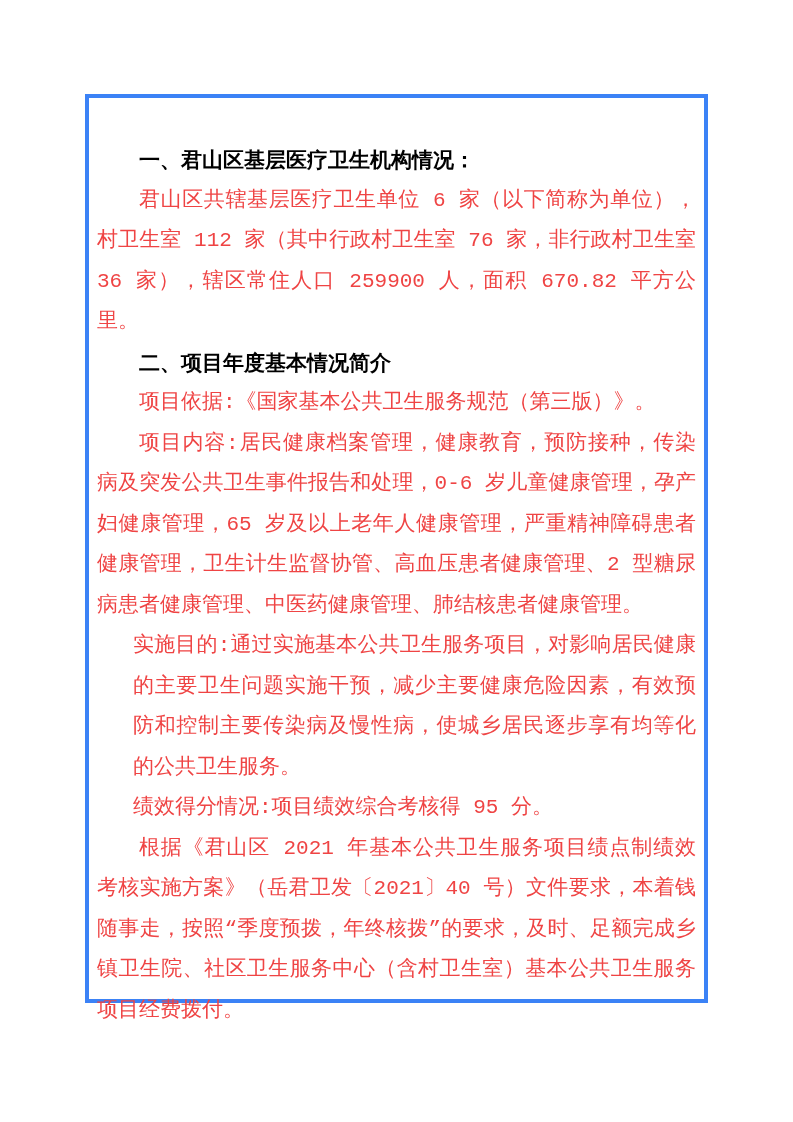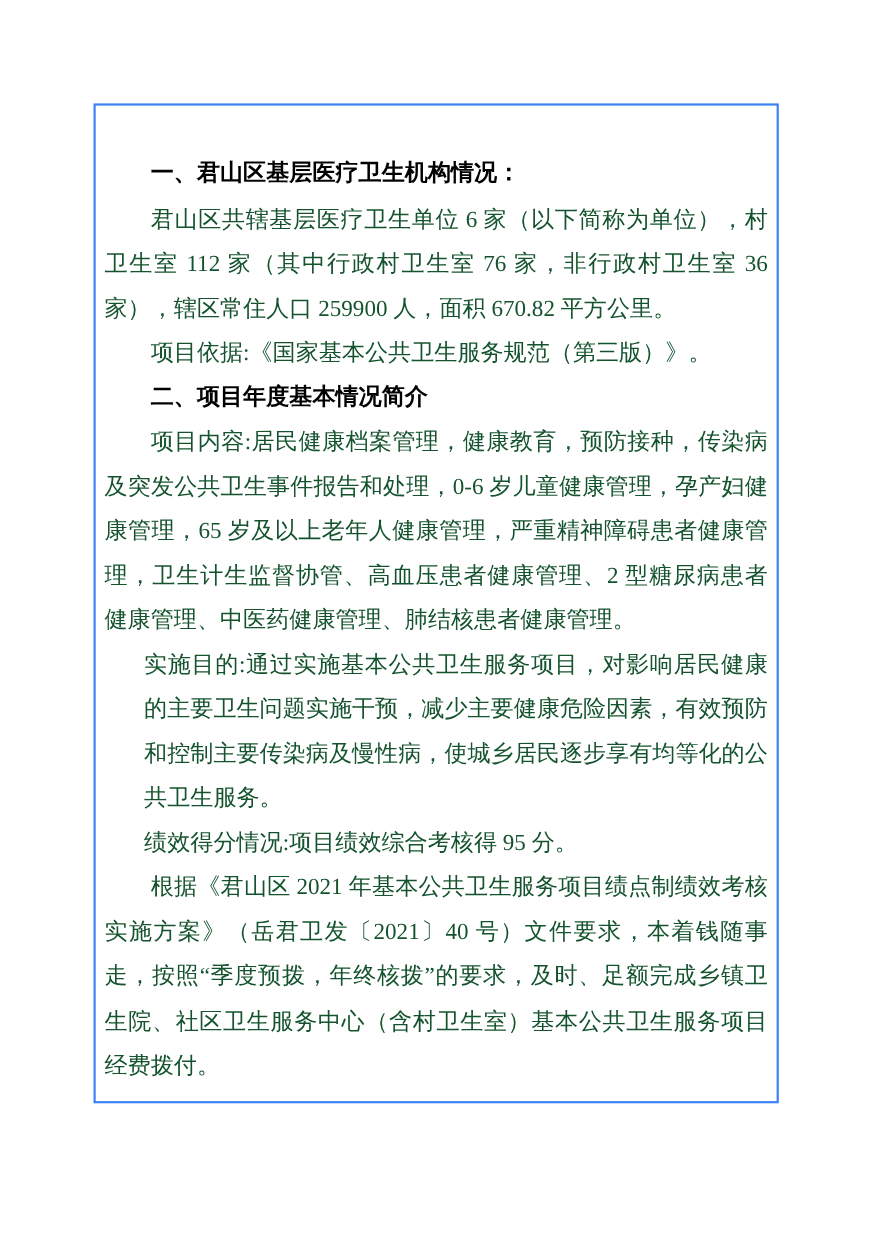--- a/index.html
+++ b/index.html
@@ -15,31 +15,31 @@
     overflow: hidden;
     font-family: "Liberation Serif", "DejaVu Serif", serif;
   }
   .doc-box {
     position: absolute;
     left: 85px;
     top: 94px;
     width: 623px;
     height: 909px;
     box-sizing: border-box;
-    border: 2px solid #3b82f6;
+    border: 4px solid #3b82f6;
     padding: 42px 8px 0 8px;
     background: #ffffff;
   }
   .para {
     margin: 0;
     font-size: 21px;
     line-height: 40.5px;
-    color: #14532d;
+    color: #ef4444;
     text-align: justify;
-    font-family: Liberation Serif, serif;
+    font-family: Liberation Mono, monospace;
   }
   .para.heading {
     font-family: "Liberation Sans", "DejaVu Sans", sans-serif;
     font-weight: bold;
     color: #000000;
     text-align: left;
     text-indent: 42px;
   }
   .para.indent {
     text-indent: 42px;
@@ -49,20 +49,20 @@
     margin-left: 36px;
   }
 </style>
 </head>
 <body>
 
 <div class="page">
   <div class="doc-box">
     <p class="para heading">一、君山区基层医疗卫生机构情况：</p>
     <p class="para indent">君山区共辖基层医疗卫生单位 6 家（以下简称为单位），村卫生室 112 家（其中行政村卫生室 76 家，非行政村卫生室 36 家），辖区常住人口 259900 人，面积 670.82 平方公里。</p>
+    <p class="para heading">二、项目年度基本情况简介</p>
     <p class="para indent">项目依据:《国家基本公共卫生服务规范（第三版）》。</p>
-    <p class="para heading">二、项目年度基本情况简介</p>
     <p class="para indent">项目内容:居民健康档案管理，健康教育，预防接种，传染病及突发公共卫生事件报告和处理，0-6 岁儿童健康管理，孕产妇健康管理，65 岁及以上老年人健康管理，严重精神障碍患者健康管理，卫生计生监督协管、高血压患者健康管理、2 型糖尿病患者健康管理、中医药健康管理、肺结核患者健康管理。</p>
     <p class="para flush">实施目的:通过实施基本公共卫生服务项目，对影响居民健康的主要卫生问题实施干预，减少主要健康危险因素，有效预防和控制主要传染病及慢性病，使城乡居民逐步享有均等化的公共卫生服务。</p>
     <p class="para flush">绩效得分情况:项目绩效综合考核得 95 分。</p>
     <p class="para indent">根据《君山区 2021 年基本公共卫生服务项目绩点制绩效考核实施方案》（岳君卫发〔2021〕40 号）文件要求，本着钱随事走，按照“季度预拨，年终核拨”的要求，及时、足额完成乡镇卫生院、社区卫生服务中心（含村卫生室）基本公共卫生服务项目经费拨付。</p>
   </div>
 </div>
 
 </body></html>

